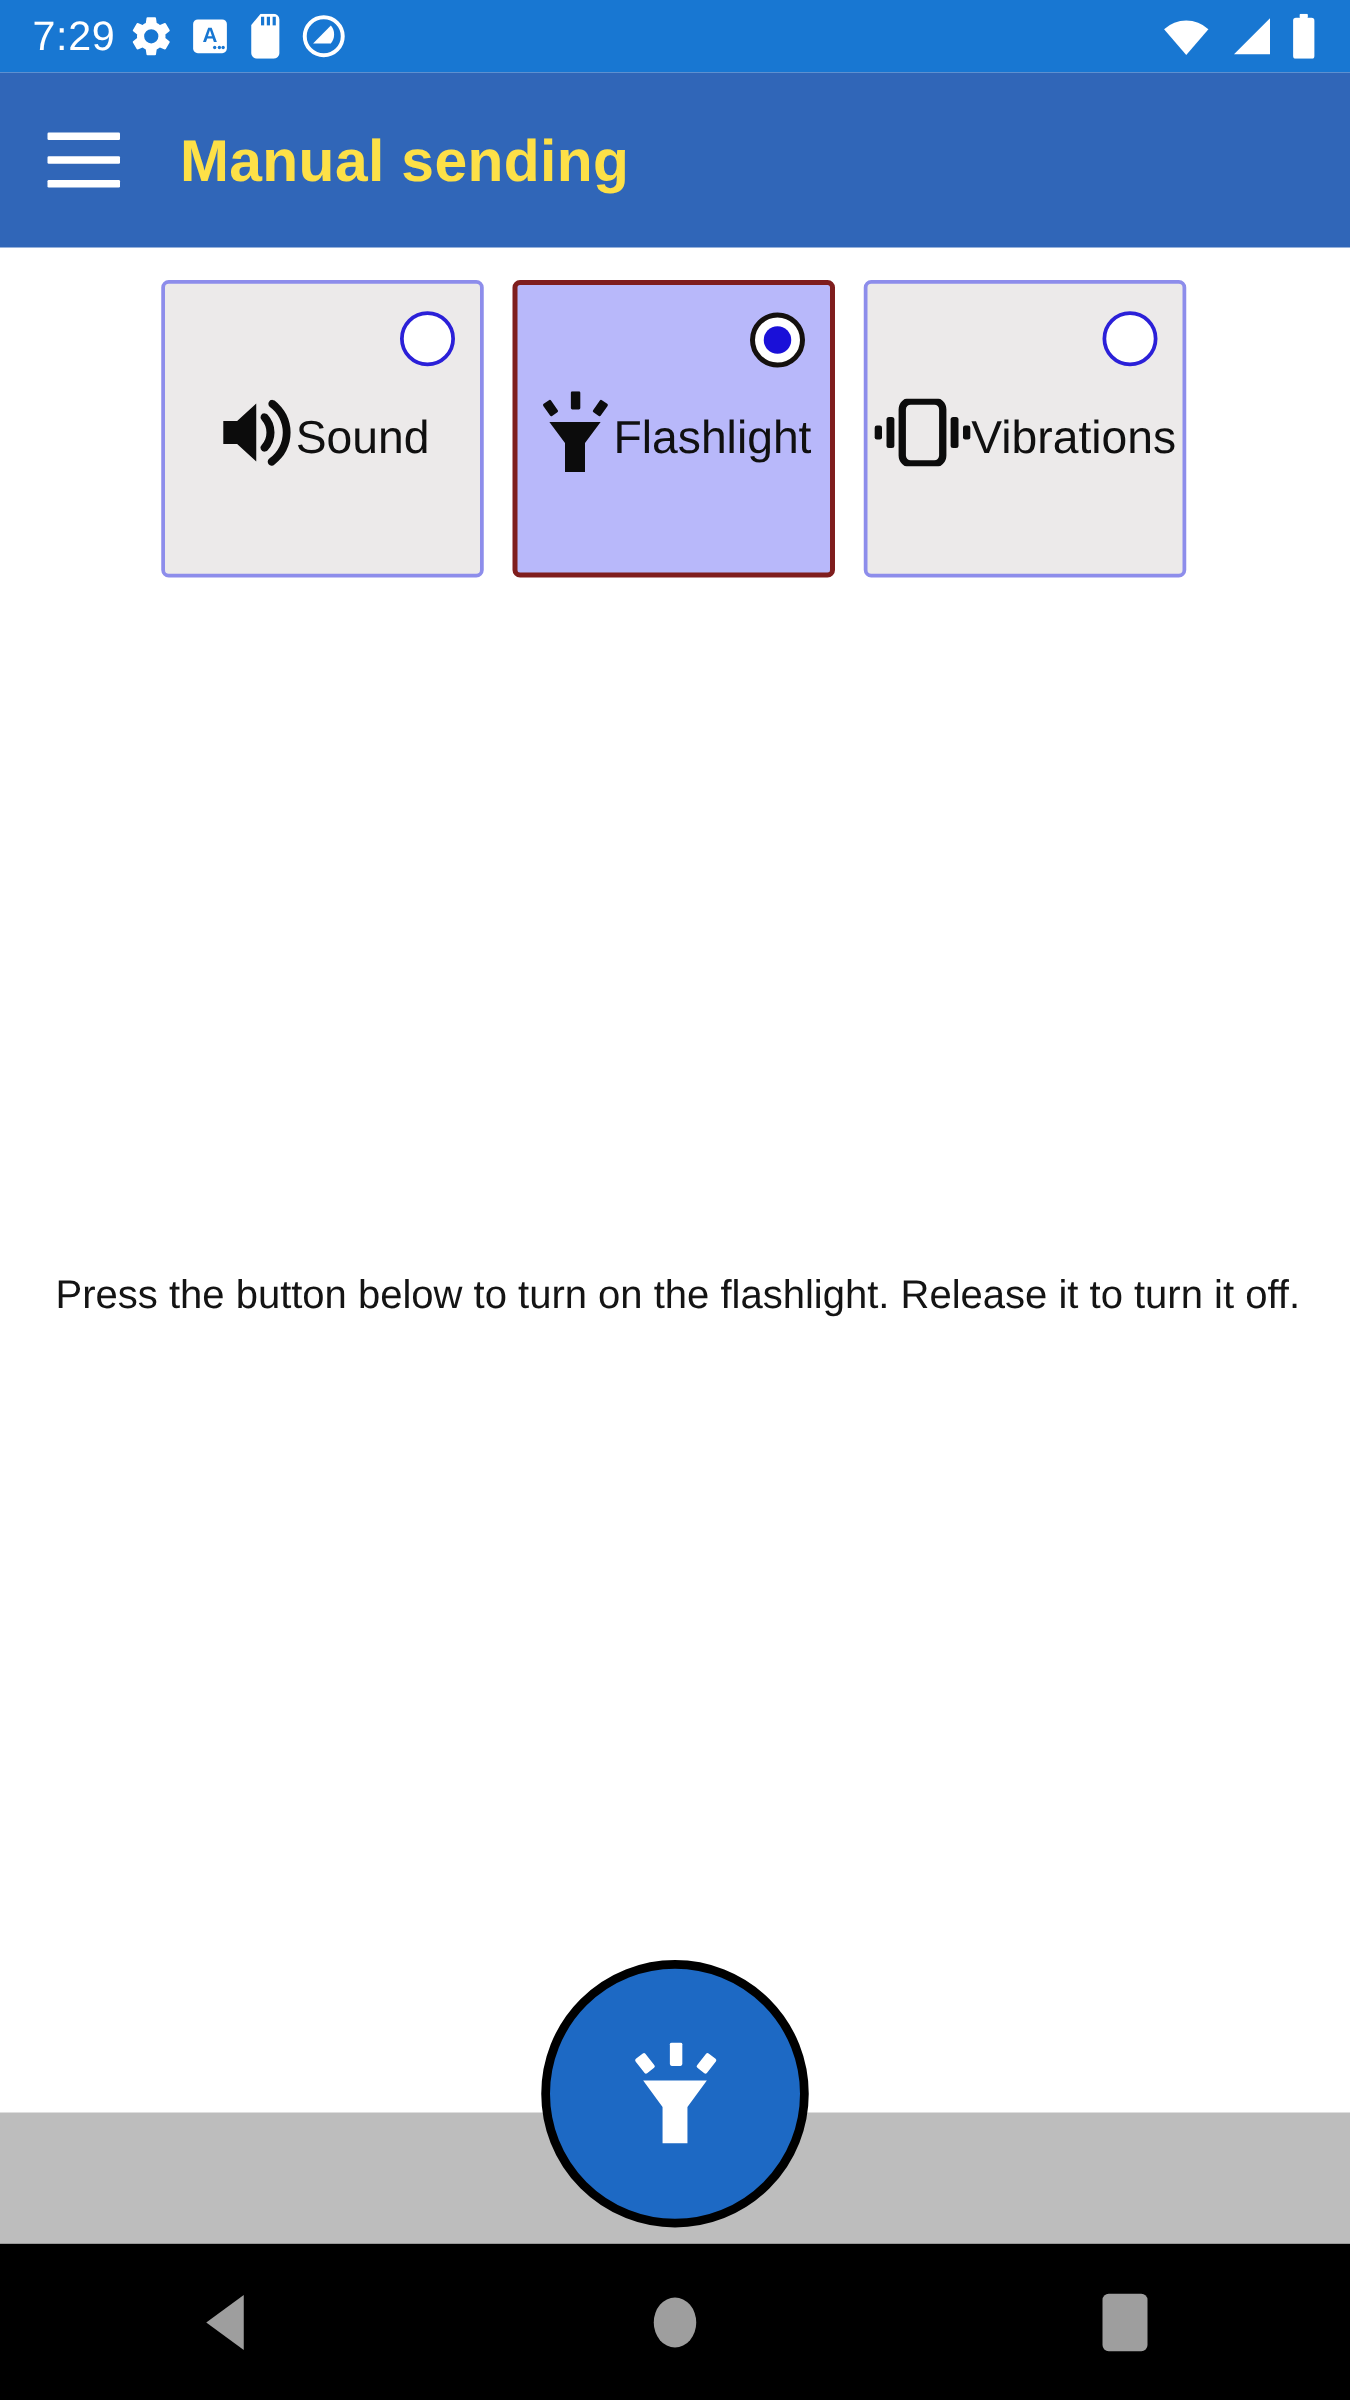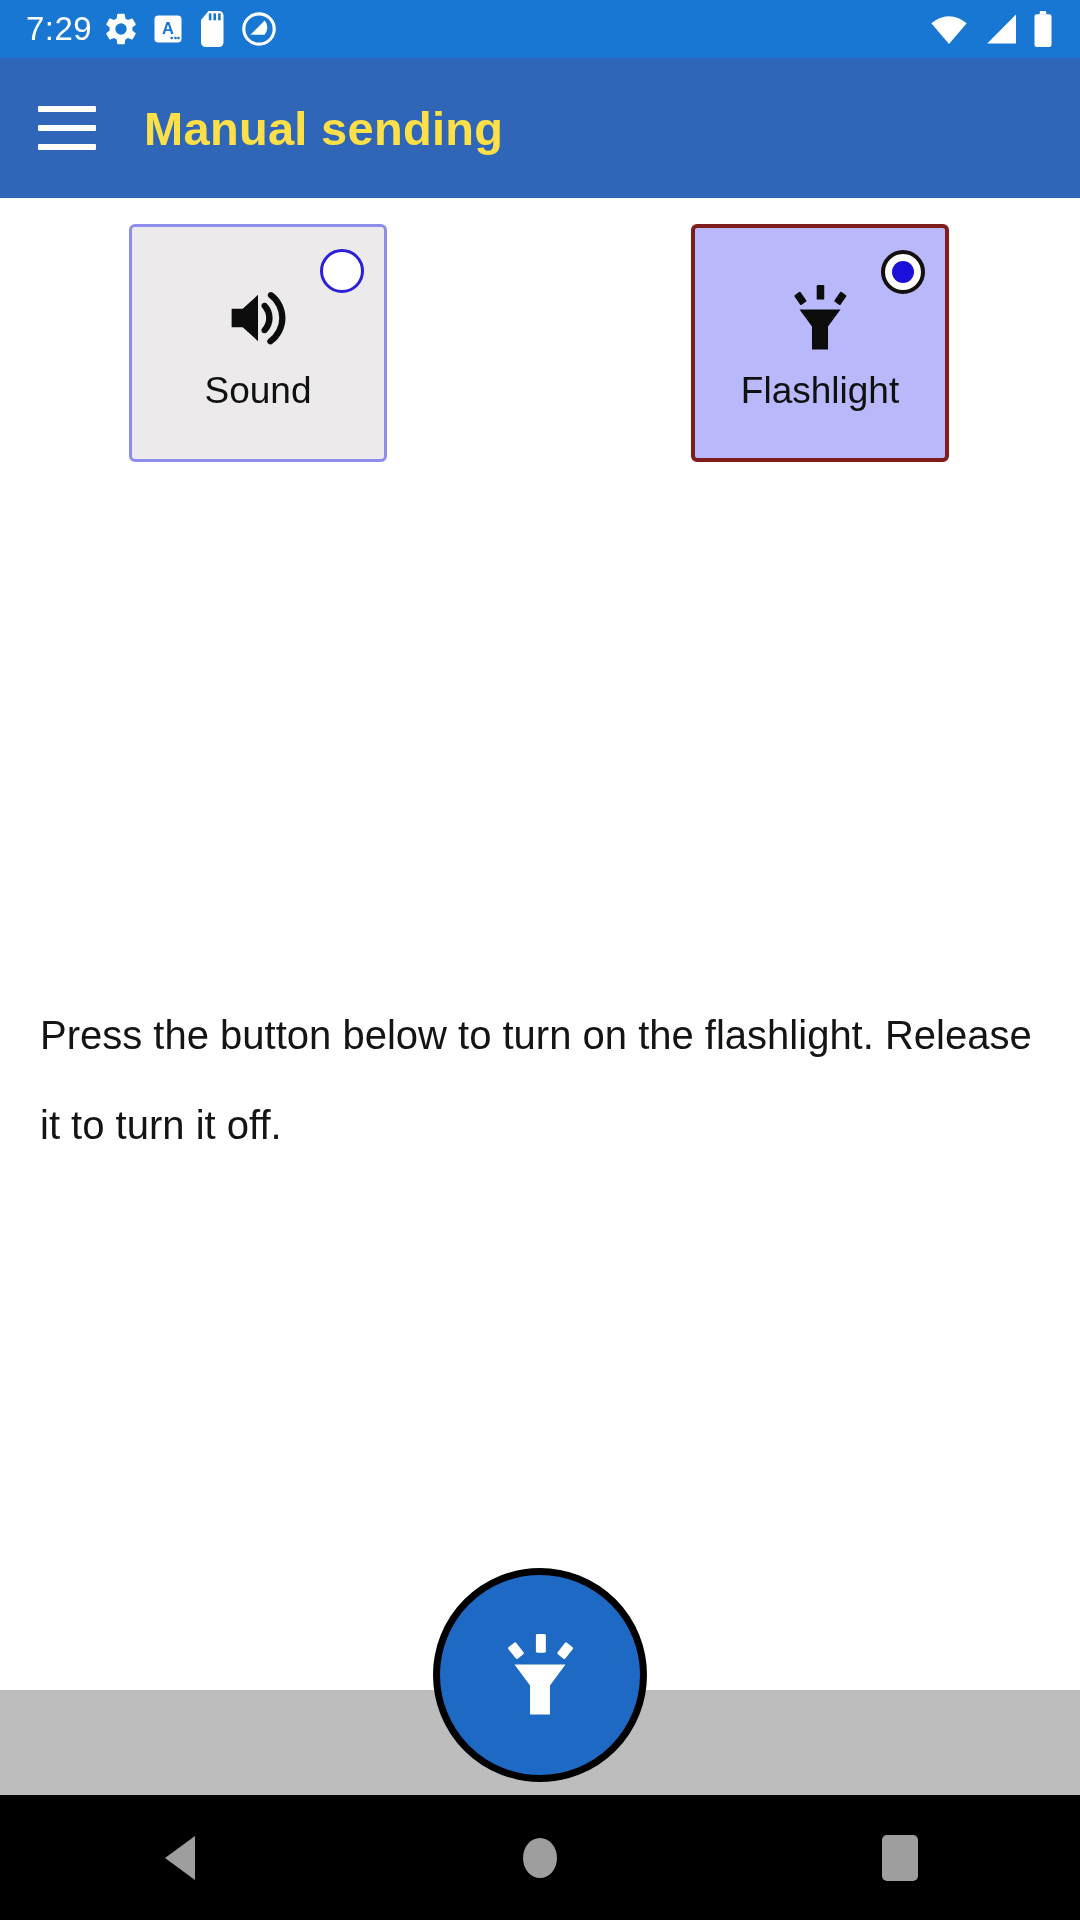--- a/index.html
+++ b/index.html
@@ -58,21 +58,21 @@
     position:absolute; top:224px; left:129px;
     width:820px; height:238px;
     display:flex; justify-content:space-between;
   }
   .mode-card {
     position:relative;
     width:258px; height:238px;
     background:#ECEAEA;
     border:3px solid #8D8DEB;
     border-radius:6px;
-    display:flex; flex-direction:column;
+    display:flex; flex-direction:row;
     align-items:center; justify-content:center;
     cursor:pointer;
   }
   .mode-card.selected {
     background:#B8B8FA;
     border:4px solid #7f1d1d;
   }
   .radio {
     position:absolute; top:22px; right:20px;
     width:44px; height:44px;
@@ -98,22 +98,22 @@
     margin-top:14px;
     font-size:37px; color:#101010;
     font-family:"Liberation Sans", sans-serif;
   }
 
   
   .instruction {
     position:absolute;
     top:990px; left:40px;
     width:1000px;
-    text-align:left;
-    font-size:40px;
+    text-align:right;
+    font-size:32px;
     line-height:90px;
     color:#141414;
     font-family:"Liberation Sans", sans-serif;
   }
 
   
   .fab {
     position:absolute;
     left:433px; top:1568px;
     width:214px; height:214px;
@@ -237,20 +237,35 @@
         <svg width="62" height="66" viewBox="0 0 26 28" fill="#0C0C0C">
           <rect x="11.6" y="0" width="3.2" height="6.2" rx="0.5"></rect>
           <rect x="3.1" y="3.2" width="3.2" height="5" rx="0.5" transform="rotate(-35 4.7 5.7)"></rect>
           <rect x="20" y="3.2" width="3.2" height="5" rx="0.5" transform="rotate(35 21.6 5.7)"></rect>
           <path d="M4.3 10.4h17.4l-5.3 7.2v9.8h-6.8v-9.8z"></path>
         </svg>
       </div>
       <div class="card-label">Flashlight</div>
     </div>
 
+    <div class="mode-card">
+      <div class="radio">
+        <div class="dot"></div>
+      </div>
+      <div class="card-icon">
+        <svg width="78" height="54" viewBox="0 0 34 24" fill="#0C0C0C">
+          <rect x="0" y="9.5" width="2.6" height="5" rx="0.8"></rect>
+          <rect x="4.2" y="6.5" width="2.8" height="11" rx="0.9"></rect>
+          <rect x="27" y="6.5" width="2.8" height="11" rx="0.9"></rect>
+          <rect x="31.4" y="9.5" width="2.6" height="5" rx="0.8"></rect>
+          <rect x="9.8" y="0.8" width="14.4" height="22.4" rx="3" fill="none" stroke="#0C0C0C" stroke-width="2.6"></rect>
+        </svg>
+      </div>
+      <div class="card-label">Vibrations</div>
+    </div>
   </div>
 
   <div class="instruction">Press the button below to turn on the flashlight. Release it to turn it off.</div>
 
   <div class="gray-strip"></div>
 
   <div class="fab">
     <svg width="78" height="82" viewBox="0 0 26 28" fill="#ffffff">
       <rect x="11.6" y="0" width="3.4" height="6.4" rx="0.5"></rect>
       <rect x="3.1" y="3.2" width="3.4" height="5" rx="0.5" transform="rotate(-38 4.8 5.7)"></rect>

